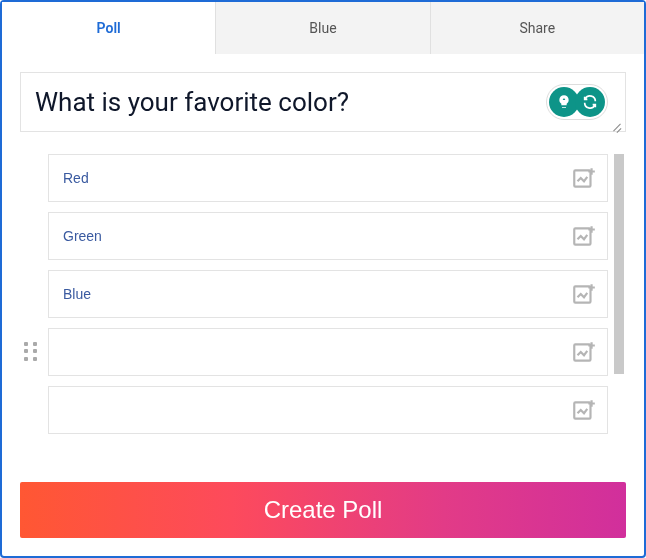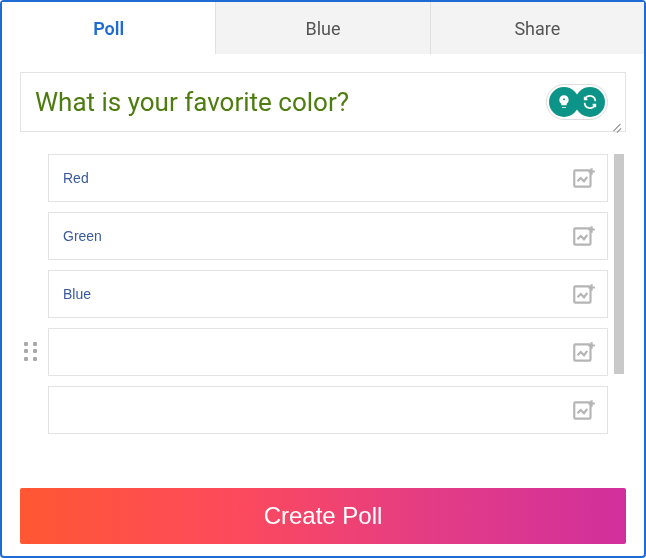--- a/index.html
+++ b/index.html
@@ -1,42 +1,42 @@
 <!DOCTYPE html>
 <html><head>
 <meta charset="utf-8">
 <style>
 * { box-sizing: border-box; margin: 0; padding: 0; }
 body { font-family: -apple-system, BlinkMacSystemFont, "Segoe UI", Roboto, Arial, sans-serif; background: #fff; }
 .app { width: 646px; height: 558px; border: 2px solid #1e6bd6; border-radius: 4px; display: flex; flex-direction: column; background: #fff; }
 .tabs { display: flex; height: 52px; }
-.tab { flex: 1; display: flex; align-items: center; justify-content: center; font-size: 18px; color: #555; background: #f3f3f3; border-right: 1px solid #e0e0e0; cursor: pointer; }
+.tab { flex: 1; display: flex; align-items: center; justify-content: center; font-size: 14px; color: #555; background: #f3f3f3; border-right: 1px solid #e0e0e0; cursor: pointer; }
 .tab:last-child { border-right: none; }
 .tab.active { background: #fff; color: #1e6bd6; font-weight: 600; }
 .content { flex: 1; padding: 18px 18px 12px 18px; display: flex; flex-direction: column; overflow: hidden; }
 .question-wrap { position: relative; margin-bottom: 22px; }
-.question-input { width: 100%; border: 1px solid #e3e3e3; padding: 14px 110px 14px 14px; font-size: 26px; color: #4d7c0f; outline: none; resize: none; font-family: inherit; height: 60px; }
+.question-input { width: 100%; border: 1px solid #e3e3e3; padding: 14px 110px 14px 14px; font-size: 26px; color: #0f172a; outline: none; resize: none; font-family: inherit; height: 60px; }
 .q-badges { position: absolute; right: 18px; top: 12px; display: flex; gap: 0; background: #fff; border: 1px solid #ddd; border-radius: 20px; padding: 2px; }
 .badge-circle { width: 30px; height: 30px; border-radius: 50%; background: #0d9488; display: flex; align-items: center; justify-content: center; color: #fff; }
 .badge-circle + .badge-circle { margin-left: -4px; }
 .resize-grip { position: absolute; right: 4px; bottom: 2px; width: 10px; height: 10px; pointer-events: none; }
 .resize-grip::before, .resize-grip::after { content: ""; position: absolute; background: #888; height: 1px; transform: rotate(-45deg); }
 .resize-grip::before { width: 10px; right: 0; bottom: 2px; }
 .resize-grip::after { width: 6px; right: 0; bottom: -1px; }
 .options-area { flex: 1; display: flex; overflow: hidden; }
 .options-list { flex: 1; padding-left: 28px; padding-right: 4px; overflow-y: auto; }
 .option-row { position: relative; margin-bottom: 10px; }
 .drag-handle { position: absolute; left: -24px; top: 50%; transform: translateY(-50%); width: 16px; height: 20px; display: grid; grid-template-columns: 1fr 1fr; grid-template-rows: 1fr 1fr 1fr; gap: 2px; cursor: grab; }
 .drag-handle span { width: 4px; height: 4px; background: #aaa; border-radius: 1px; }
 .option-box { border: 1px solid #e3e3e3; display: flex; align-items: center; height: 48px; padding: 0 10px 0 14px; }
 .option-input { flex: 1; border: none; outline: none; font-size: 14px; color: #3a5aa0; background: transparent; }
 .add-img { width: 26px; height: 26px; color: #b5b5b5; cursor: pointer; flex-shrink: 0; }
 .scrollbar-fake { width: 14px; background: #fff; position: relative; }
 .scrollbar-thumb { position: absolute; top: 0; right: 2px; width: 10px; height: 220px; background: #c9c9c9; border-radius: 0; }
-.footer { padding: 12px 18px 12px 18px; }
+.footer { padding: 12px 18px 18px 18px; }
 .create-btn { width: 100%; height: 56px; border: none; border-radius: 2px; font-size: 24px; color: #fff; cursor: pointer; background: linear-gradient(90deg, #ff5733 0%, #fd4a5c 35%, #e23b87 70%, #d12f9c 100%); }
 </style>
 </head>
 <body>
 
 <div class="app">
 
   <div class="tabs">
     <div class="tab active">
         <span>Poll</span>

